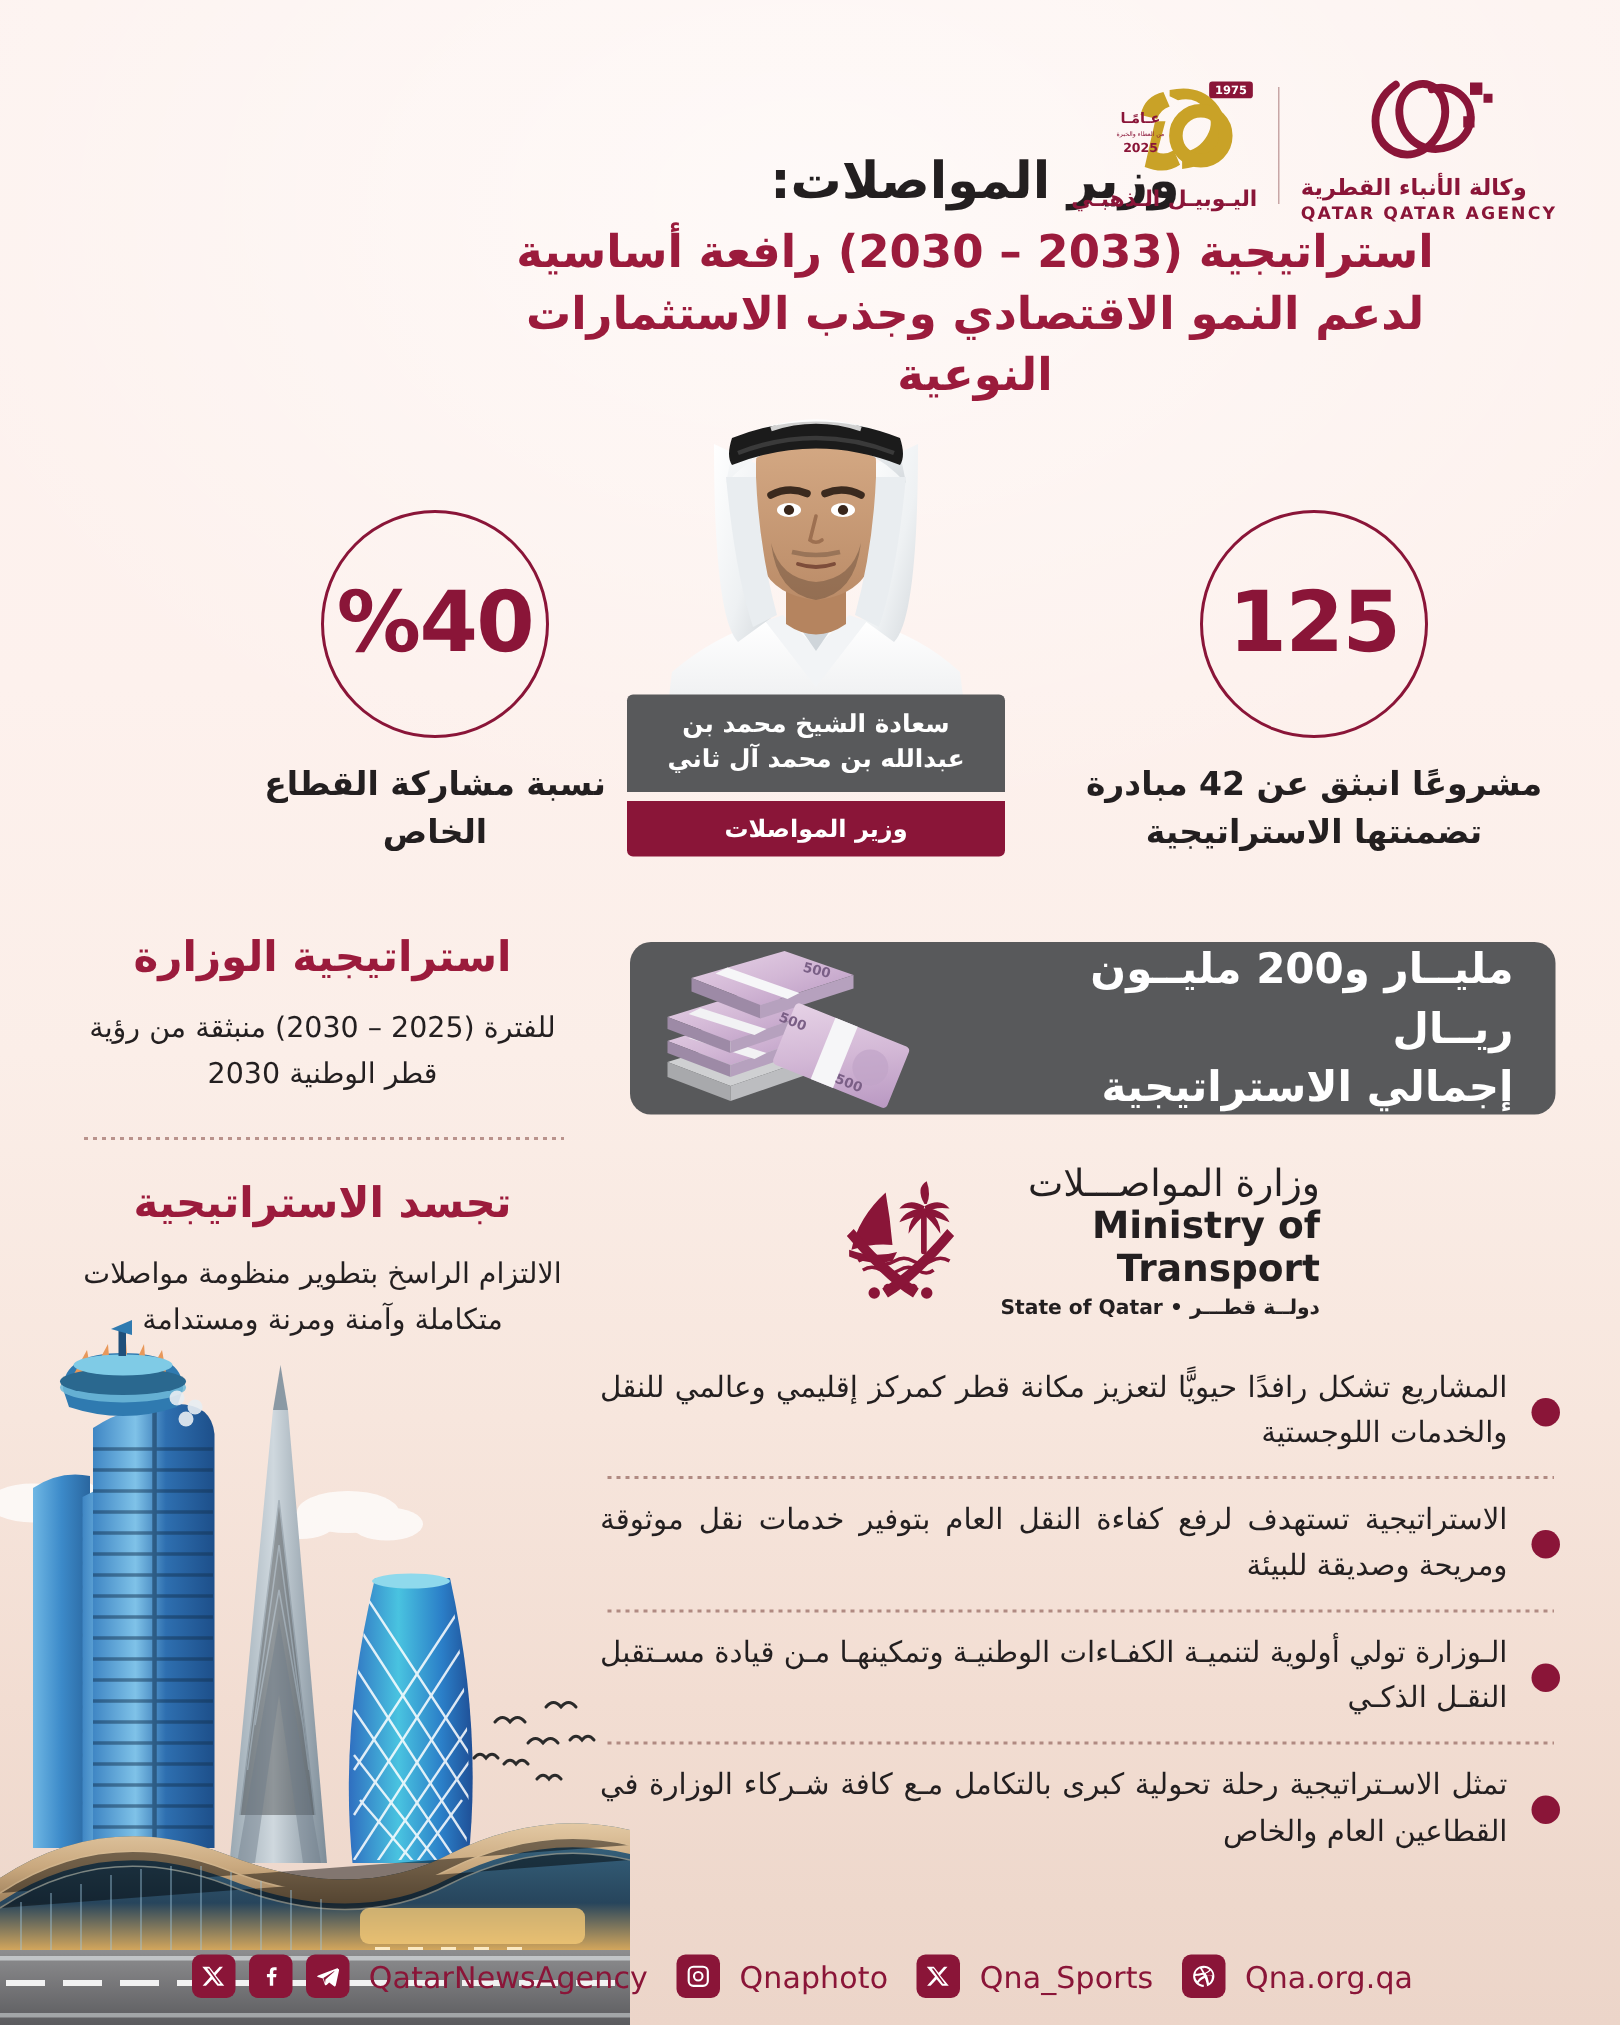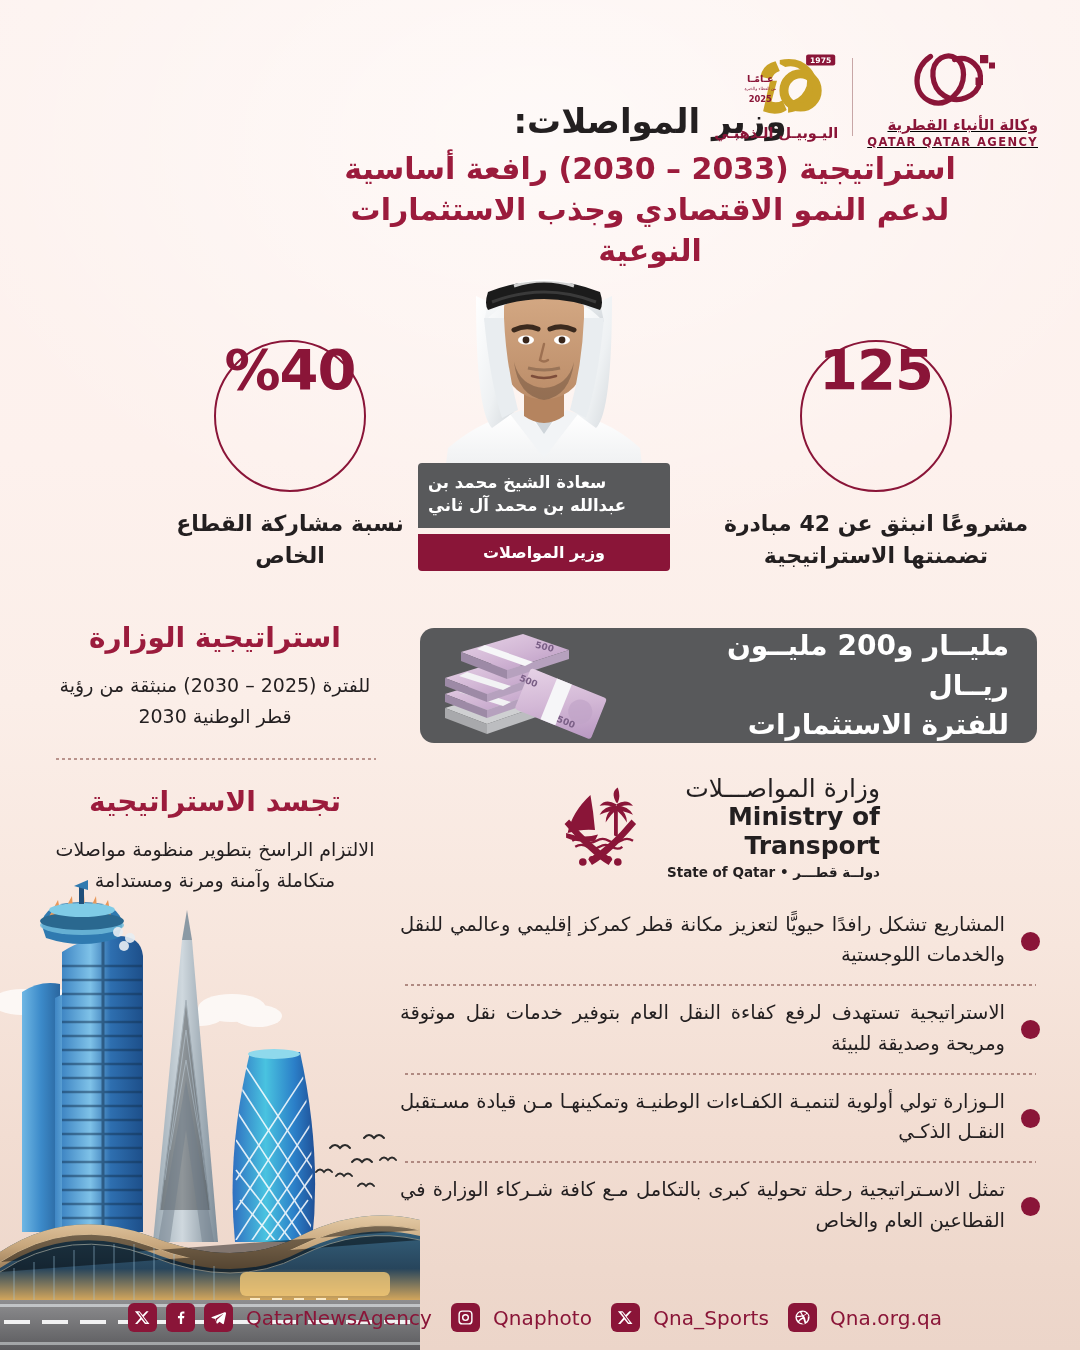--- a/index.html
+++ b/index.html
@@ -33,21 +33,21 @@
     background:radial-gradient(ellipse 900px 600px at 50% 10%, rgba(255,255,255,.55), rgba(255,255,255,0) 70%);
     pointer-events:none;
   }
 
   
   .qna-logo{
     position:absolute; top:44px; right:42px;
     display:flex; align-items:center; gap:14px;
     z-index:8;
   }
-  .qna-left{ text-align:right;text-decoration:underline; }
+  .qna-left{ text-align:left; }
   .qna-mark{ width:90px; height:70px; display:block; margin:0 auto; }
   .qna-ar{
     font-size:15px; font-weight:bold; color:#8a1538; letter-spacing:.5px;
     margin-top:2px; direction:rtl;
   }
   .qna-en{
     font-size:11.5px; font-weight:bold; color:#8a1538; letter-spacing:1.4px;
     margin-top:1px; direction:ltr;
   }
   .qna-divider{ width:1px; height:78px; background:#c8a6a6; }
@@ -70,21 +70,21 @@
     font-size:30px; font-weight:bold; color:#9b1b3c; line-height:1.38; margin-top:4px;
   }
 
   
   .stat{
     position:absolute; text-align:center; direction:rtl; z-index:6;
   }
   .stat .ring{
     width:152px; height:152px; border-radius:50%;
     border:2px solid #8a1538;
-    display:flex; justify-content:center;
+    display:flex; align-items:center; justify-content:center;
     margin:0 auto;
   }
   .stat .ring span{
     font-size:56px; font-weight:bold; color:#8a1538; letter-spacing:-1px;
     direction:ltr; line-height:1;
   }
   .stat .cap{
     margin-top:16px; font-size:22px; font-weight:bold; color:#231f20; line-height:1.45;
   }
   #stat-left { top:340px; left:140px; width:300px; }
@@ -92,21 +92,21 @@
 
   
   .portrait{
     position:absolute; top:262px; left:418px;
     width:252px; z-index:7;
   }
   .photo{
     position:relative; width:252px; height:235px; overflow:hidden;
   }
   .nameplate{
-    background:#58595b; color:#fff; text-align:left;
+    background:#58595b; color:#fff; text-align:center;
     padding:9px 10px 10px; direction:rtl;
     font-size:16.5px; font-weight:bold; line-height:1.38;
     border-radius:4px 4px 0 0;
     position:relative; margin-top:-34px;
   }
   .jobplate{
     background:#8a1538; color:#fff; text-align:center;
     padding:9px 10px; direction:rtl;
     font-size:16px; font-weight:bold;
     border-radius:0 0 4px 4px;
@@ -544,21 +544,21 @@
     <h3>استراتيجية الوزارة</h3>
     <p>للفترة (2025 – 2030) منبثقة من رؤية قطر الوطنية 2030</p>
     <div class="dots-sep"></div>
     <h3>تجسد الاستراتيجية</h3>
     <p>الالتزام الراسخ بتطوير منظومة مواصلات متكاملة وآمنة ومرنة ومستدامة</p>
   </div>
 
   <div class="money-banner">
     <div class="money-text">
       <div>مليــار و200 مليــون ريــال</div>
-      <div>للفترة الاستثمارات</div>
+      <div>إجمالي الاستراتيجية</div>
     </div>
     <div class="money-art">
       <svg viewBox="0 0 210 115" width="210" height="115">
         <defs>
           <linearGradient id="noteG" x1="0" y1="0" x2="1" y2="1">
             <stop offset="0%" stop-color="#e6d2e6"></stop>
               <stop offset="50%" stop-color="#d3b8d6"></stop>
             <stop offset="100%" stop-color="#b998c2"></stop>
           </linearGradient>
         </defs>

